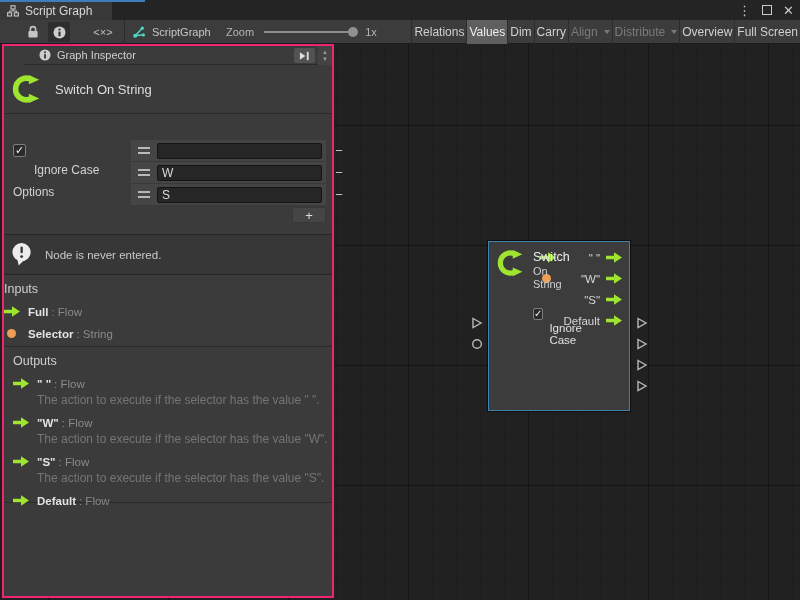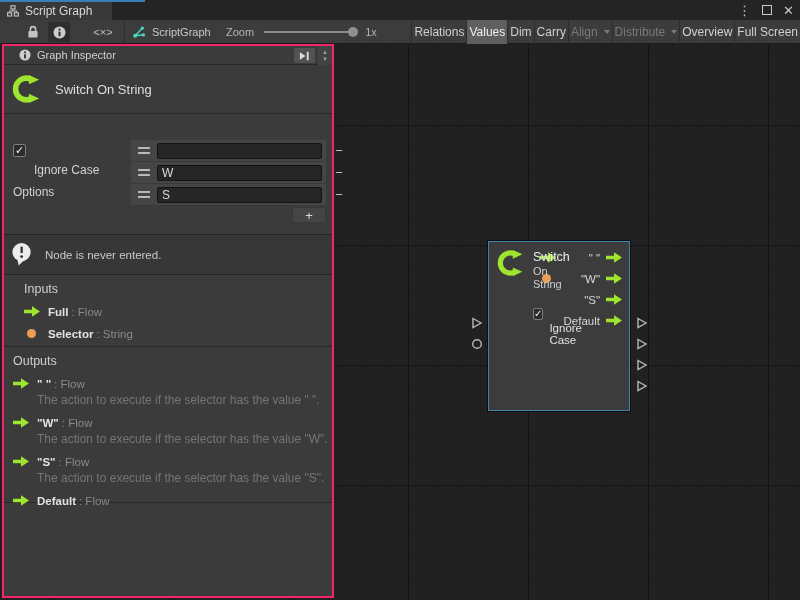--- a/index.html
+++ b/index.html
@@ -47,21 +47,21 @@
       linear-gradient(to bottom, rgba(0,0,0,0.30) 1px, transparent 1px),
       linear-gradient(to right, rgba(0,0,0,0.10) 1px, transparent 1px),
       linear-gradient(to bottom, rgba(0,0,0,0.10) 1px, transparent 1px);
     background-size:120px 120px,120px 120px,24px 24px,24px 24px;
     background-position:48px 81px,48px 81px,0 9px,0 9px; }
 
   
   .inspector { position:absolute; left:2px; top:0; width:332px; height:554px;
                border:2px solid #f0246f; background:#3b3b3b; display:flex; flex-direction:column; }
   .insp-header { height:19px; flex:none; display:flex; align-items:center; gap:6px; padding-left:15px;
-                 border-bottom:1px solid #2a2a2a; position:relative; }
+                 border-bottom:1px solid #2a2a2a; position:relative;margin-left:20px; }
   .insp-title { font-size:11px; color:#cfcfcf; }
   .insp-header-right { position:absolute; right:0; top:0; height:19px; display:flex; align-items:center; }
   .dockbtn { width:21px; height:15px; background:#525252; border-radius:2px; display:flex;
              align-items:center; justify-content:center; margin-right:3px; }
   .spinners { width:14px; height:19px; background:#434343; display:flex; flex-direction:column;
               align-items:center; justify-content:center; gap:1px; }
   .spinners .sp { font-size:6px; color:#9c9c9c; line-height:1; }
 
   .sec-nodetitle { height:49px; flex:none; border-bottom:1px solid #2a2a2a; display:flex; align-items:center; gap:13px; padding-left:8px; }
   .sec-nodetitle .big-title { font-size:13px; color:#dedede; }
@@ -80,21 +80,21 @@
                color:#dcdcdc; font-size:12px; padding:0 4px; outline:none; font-family:"Liberation Sans",sans-serif; }
   .opt-minus { width:34px; flex:none; text-align:center; color:#cccccc; font-size:13px; }
   .opt-plusrow { display:flex; justify-content:flex-end; margin-top:1px; }
   .opt-plus { width:34px; height:16px; background:#454545; color:#dddddd; font-size:13px;
               display:flex; align-items:center; justify-content:center; border:1px solid #383838; }
 
   .sec-warning { height:40px; flex:none; background:#373737; border-bottom:1px solid #262626;
                  display:flex; align-items:center; gap:11px; padding-left:7px; }
   .warn-text { font-size:11.5px; color:#c9c9c9; }
 
-  .sec-inputs { height:72px; flex:none; border-bottom:1px solid #2a2a2a; padding:7px 0 0 20px; }
+  .sec-inputs { height:72px; flex:none; border-bottom:1px solid #2a2a2a; padding:7px 0 0 0; }
   .sec-header { font-size:12.5px; color:#cfcfcf; }
   .pin-row { display:flex; align-items:center; margin-top:9px; height:13px; }
   .pin-icon { width:24px; flex:none; display:flex; align-items:center; }
   .pin-name { font-size:11.5px; font-weight:bold; color:#e3e3e3; }
   .pin-type { font-size:11.5px; color:#8a8a8a; margin-left:3px; }
   .dot { width:9px; height:9px; border-radius:50%; background:#ed9e54; margin-left:3px; }
 
   .sec-outputs { flex:none; padding:7px 0 0 9px; border-bottom:1px solid #2a2a2a; height:156px; }
   .port-block { margin-top:9px; }
   .port-desc { font-size:12px; color:#757575; margin:3px 0 0 24px; }

